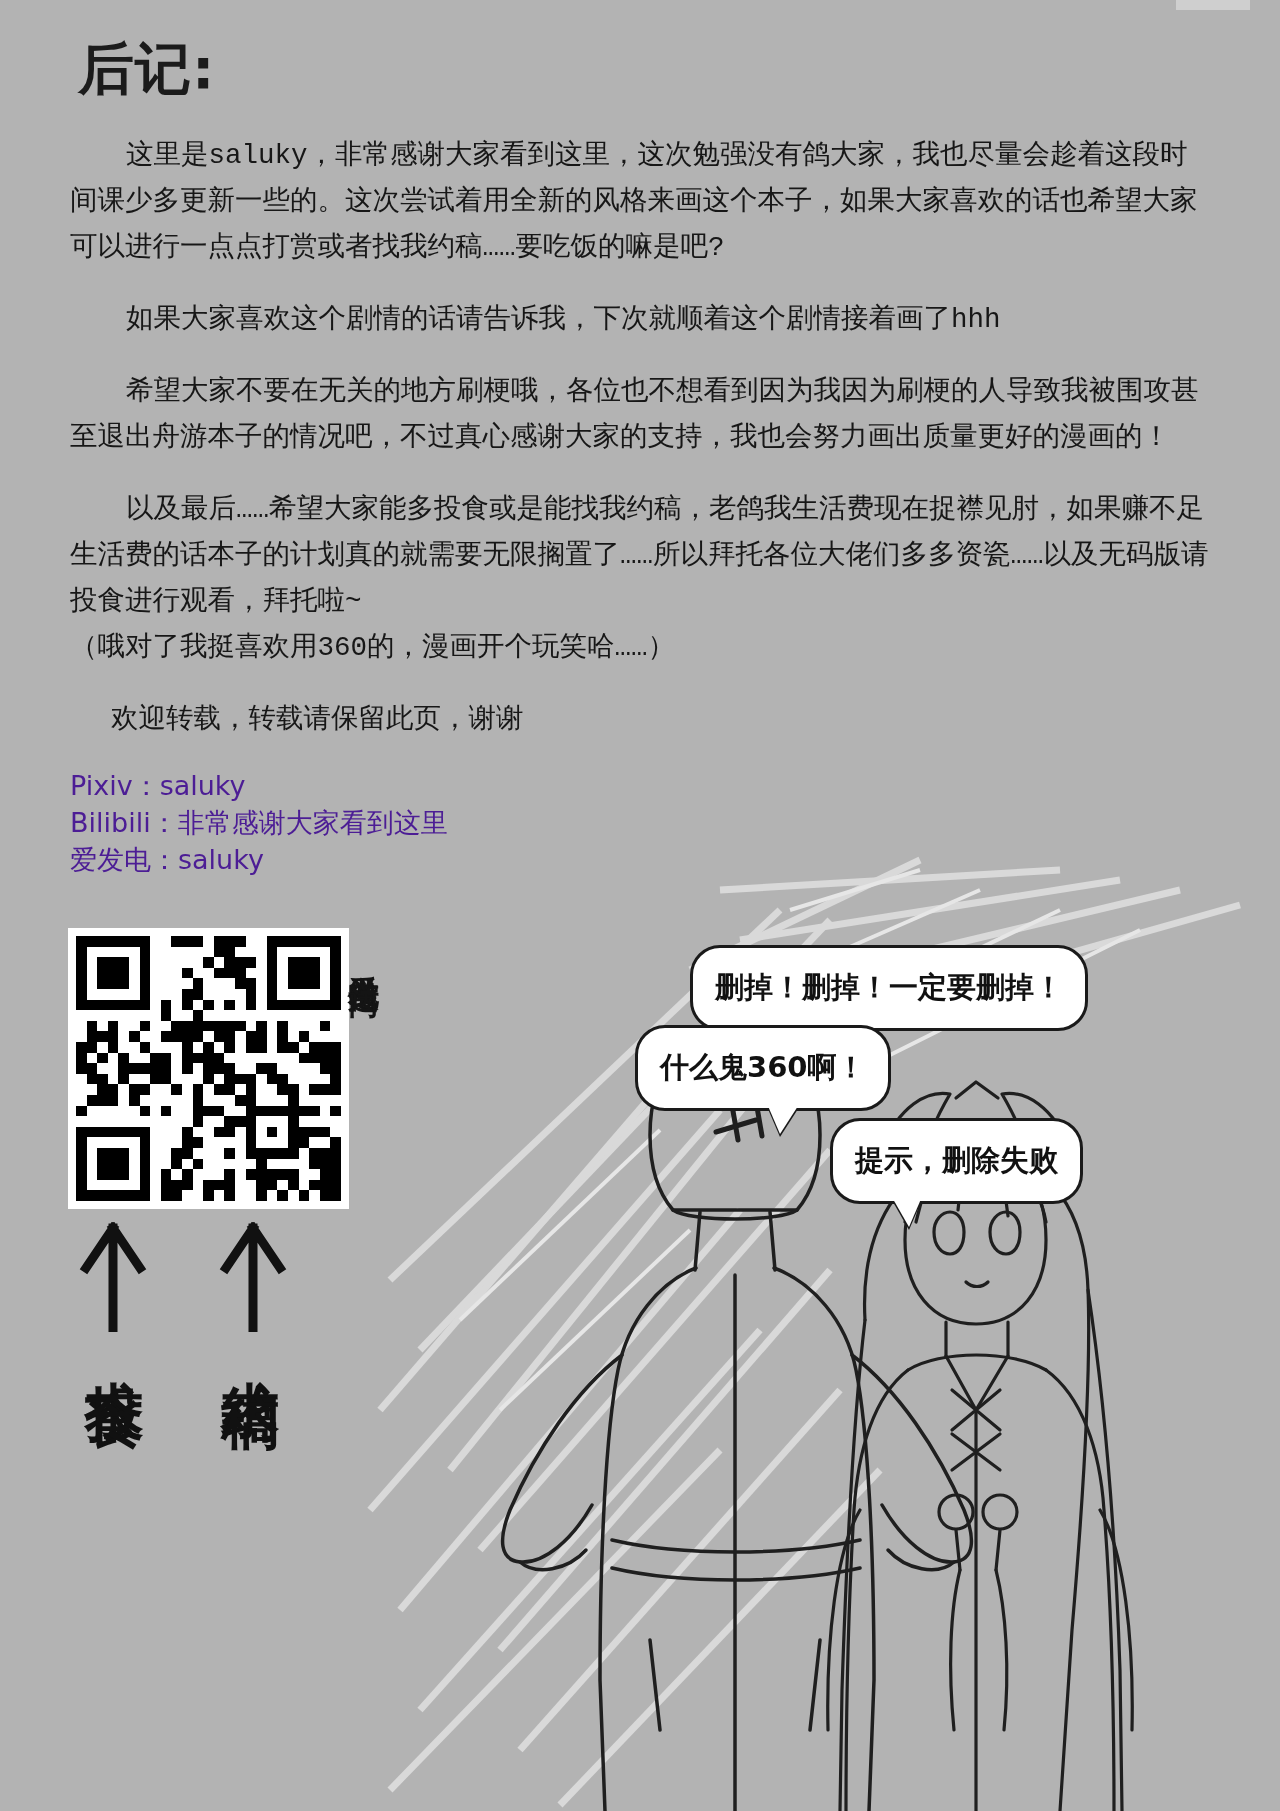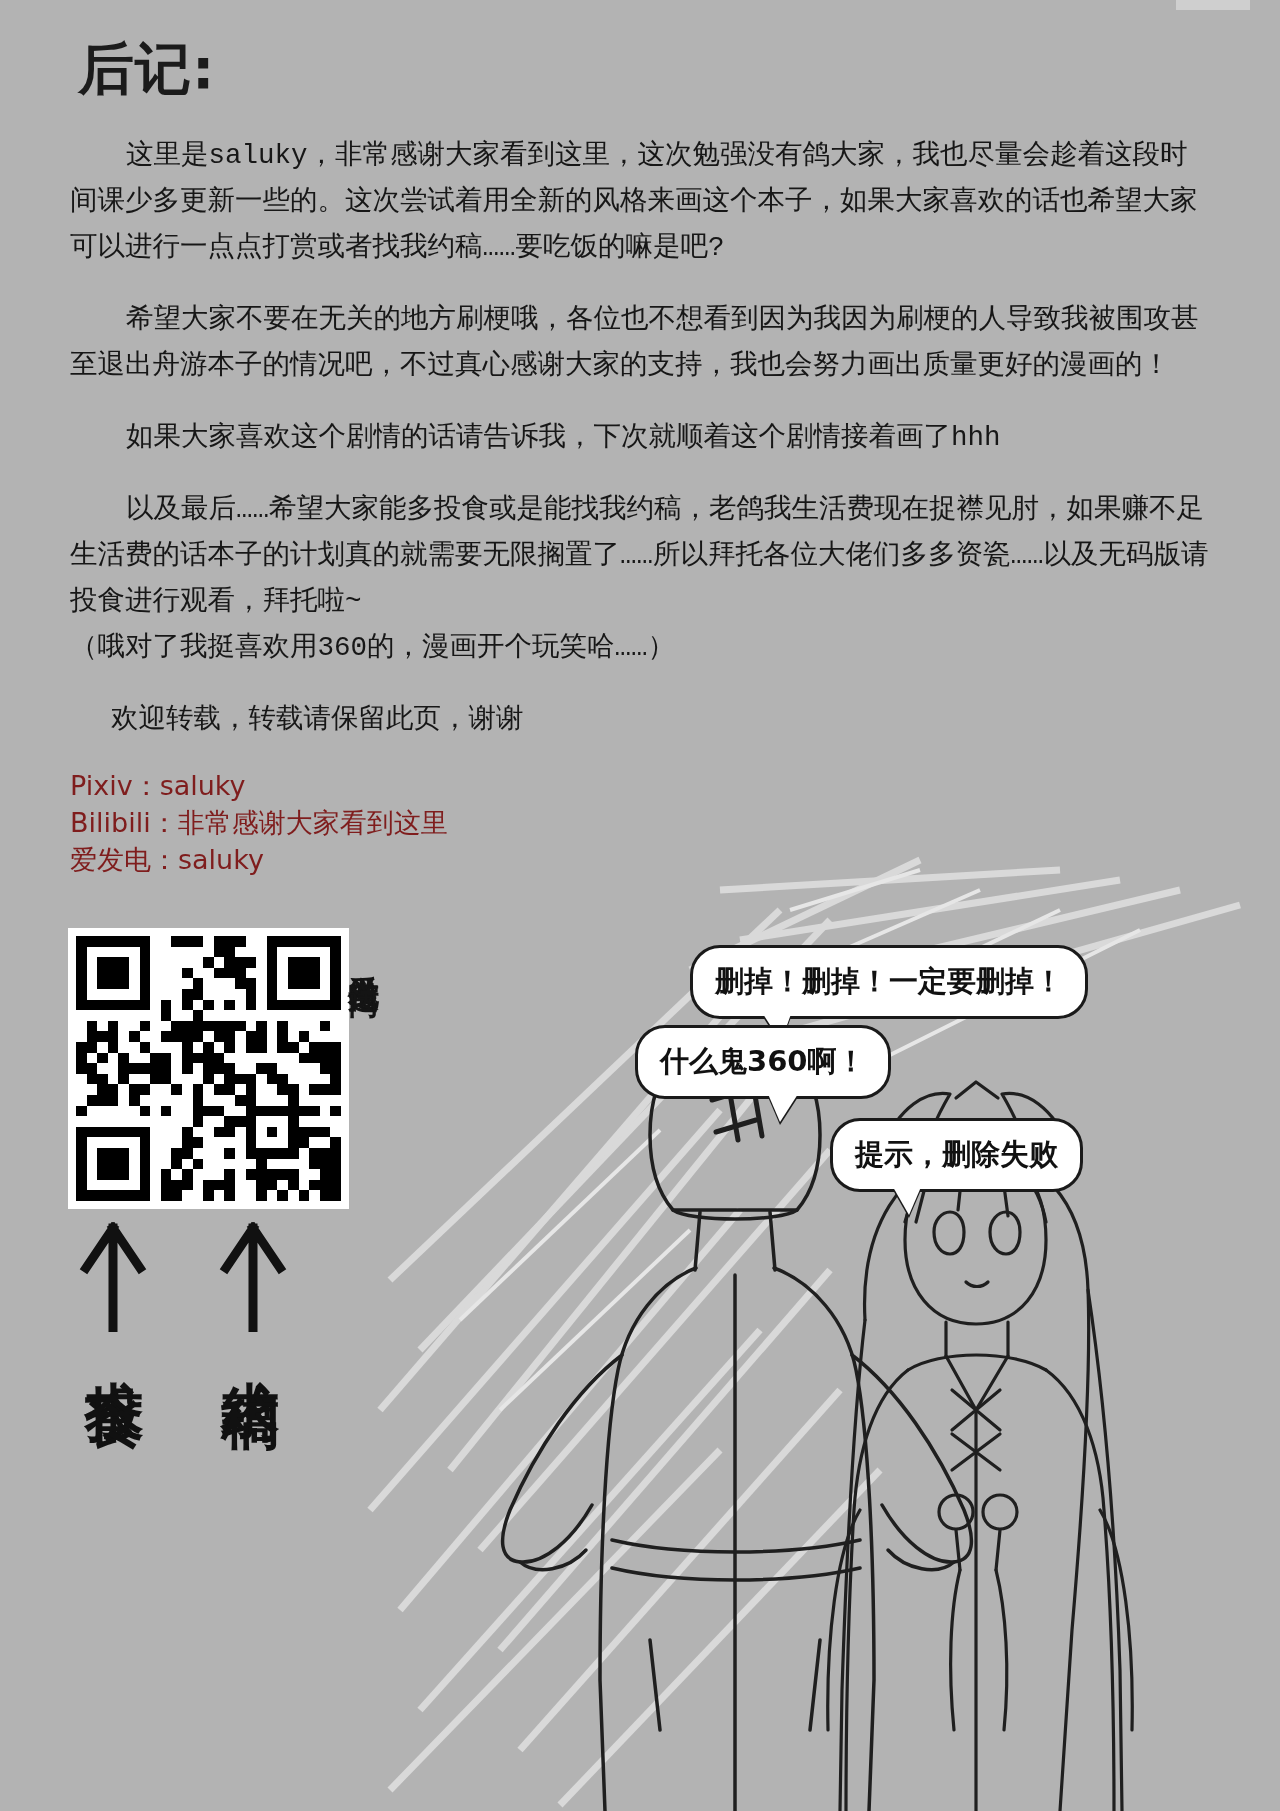--- a/index.html
+++ b/index.html
@@ -74,21 +74,21 @@
     color: #171717;
     font-family: "DejaVu Sans", sans-serif;
     margin-left: 41px;
   }
   .links {
     position: absolute;
     left: 70px;
     top: 767px;
     font-size: 27px;
     line-height: 37px;
-    color: #7f1d1d;
+    color: #4c1d95;
     font-family: "DejaVu Sans", sans-serif;
   }
   .links div { white-space: nowrap; }
 
   
   .qr-wrap {
     position: absolute;
     left: 68px;
     top: 928px;
     width: 265px;
@@ -154,21 +154,21 @@
     top: 850px;
     width: 920px;
     height: 961px;
     overflow: hidden;
   }
   .bubble {
     position: absolute;
     background: #fff;
     border: 3px solid #1a1a1a;
     border-radius: 30px;
-    padding: 14px 22px;
+    padding: 20px 22px;
     font-size: 29px;
     font-weight: bold;
     color: #111;
     white-space: nowrap;
     font-family: "DejaVu Sans", sans-serif;
   }
   .bubble .tail {
     position: absolute;
     width: 0; height: 0;
   }
@@ -203,22 +203,22 @@
 <div class="page">
 
   <div class="top-right-mark"></div>
 
   <div class="content">
 
     <div class="title">后记:</div>
 
     <div class="body-text">
       <p class="para">这里是saluky，非常感谢大家看到这里，这次勉强没有鸽大家，我也尽量会趁着这段时间课少多更新一些的。这次尝试着用全新的风格来画这个本子，如果大家喜欢的话也希望大家可以进行一点点打赏或者找我约稿……要吃饭的嘛是吧?</p>
+      <p class="para">如果大家喜欢这个剧情的话请告诉我，下次就顺着这个剧情接着画了hhh</p>
       <p class="para">希望大家不要在无关的地方刷梗哦，各位也不想看到因为我因为刷梗的人导致我被围攻甚至退出舟游本子的情况吧，不过真心感谢大家的支持，我也会努力画出质量更好的漫画的！</p>
-      <p class="para">如果大家喜欢这个剧情的话请告诉我，下次就顺着这个剧情接着画了hhh</p>
       <p class="para tight">以及最后……希望大家能多投食或是能找我约稿，老鸽我生活费现在捉襟见肘，如果赚不足生活费的话本子的计划真的就需要无限搁置了……所以拜托各位大佬们多多资瓷……以及无码版请投食进行观看，拜托啦~</p>
       <p class="para no-indent">（哦对了我挺喜欢用360的，漫画开个玩笑哈……）</p>
     </div>
 
     <div class="notice">欢迎转载，转载请保留此页，谢谢</div>
 
     <div class="links">
       <div>Pixiv：saluky</div>
       <div>Bilibili：非常感谢大家看到这里</div>
       <div>爱发电：saluky</div>

